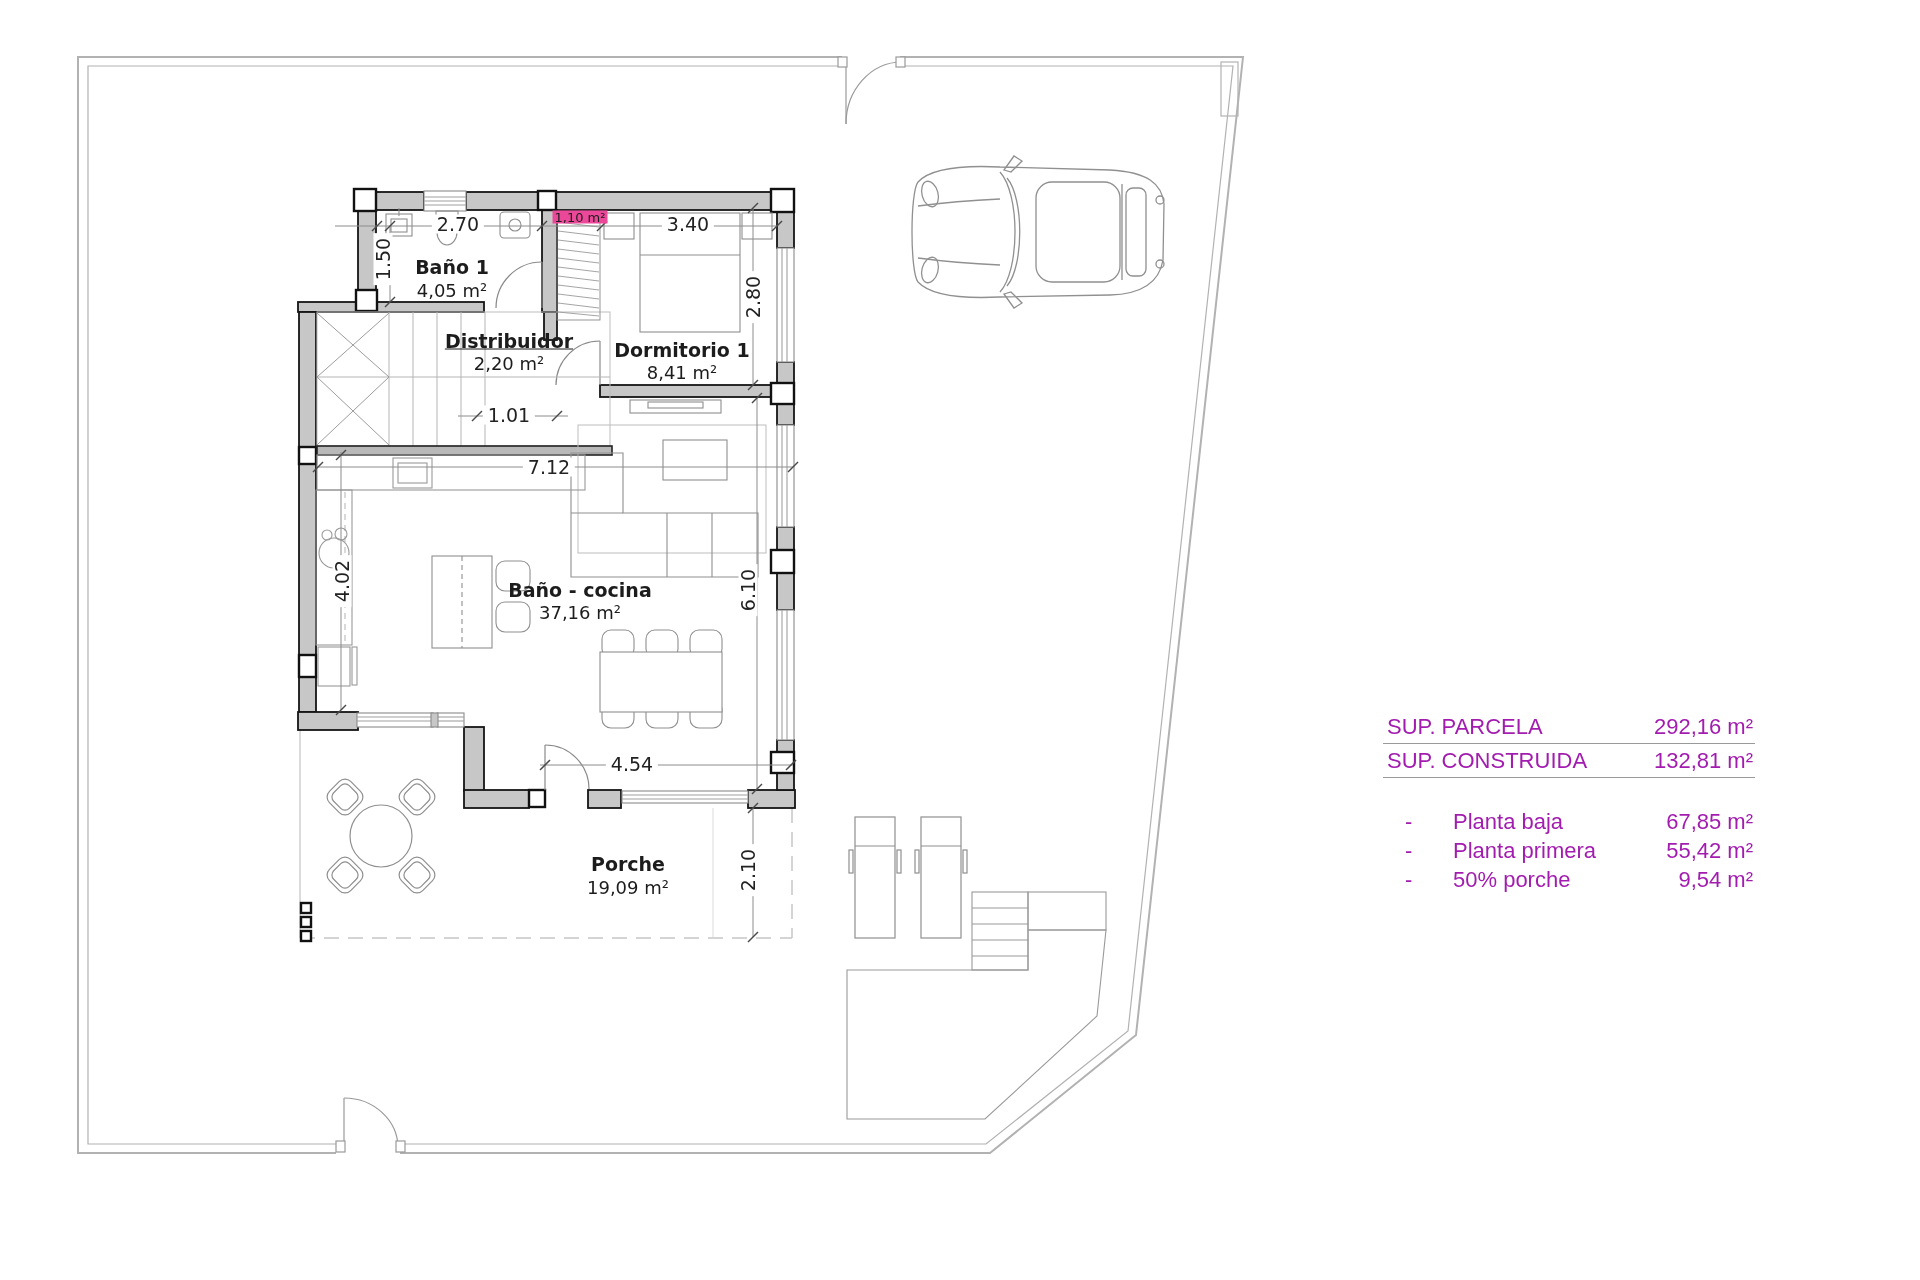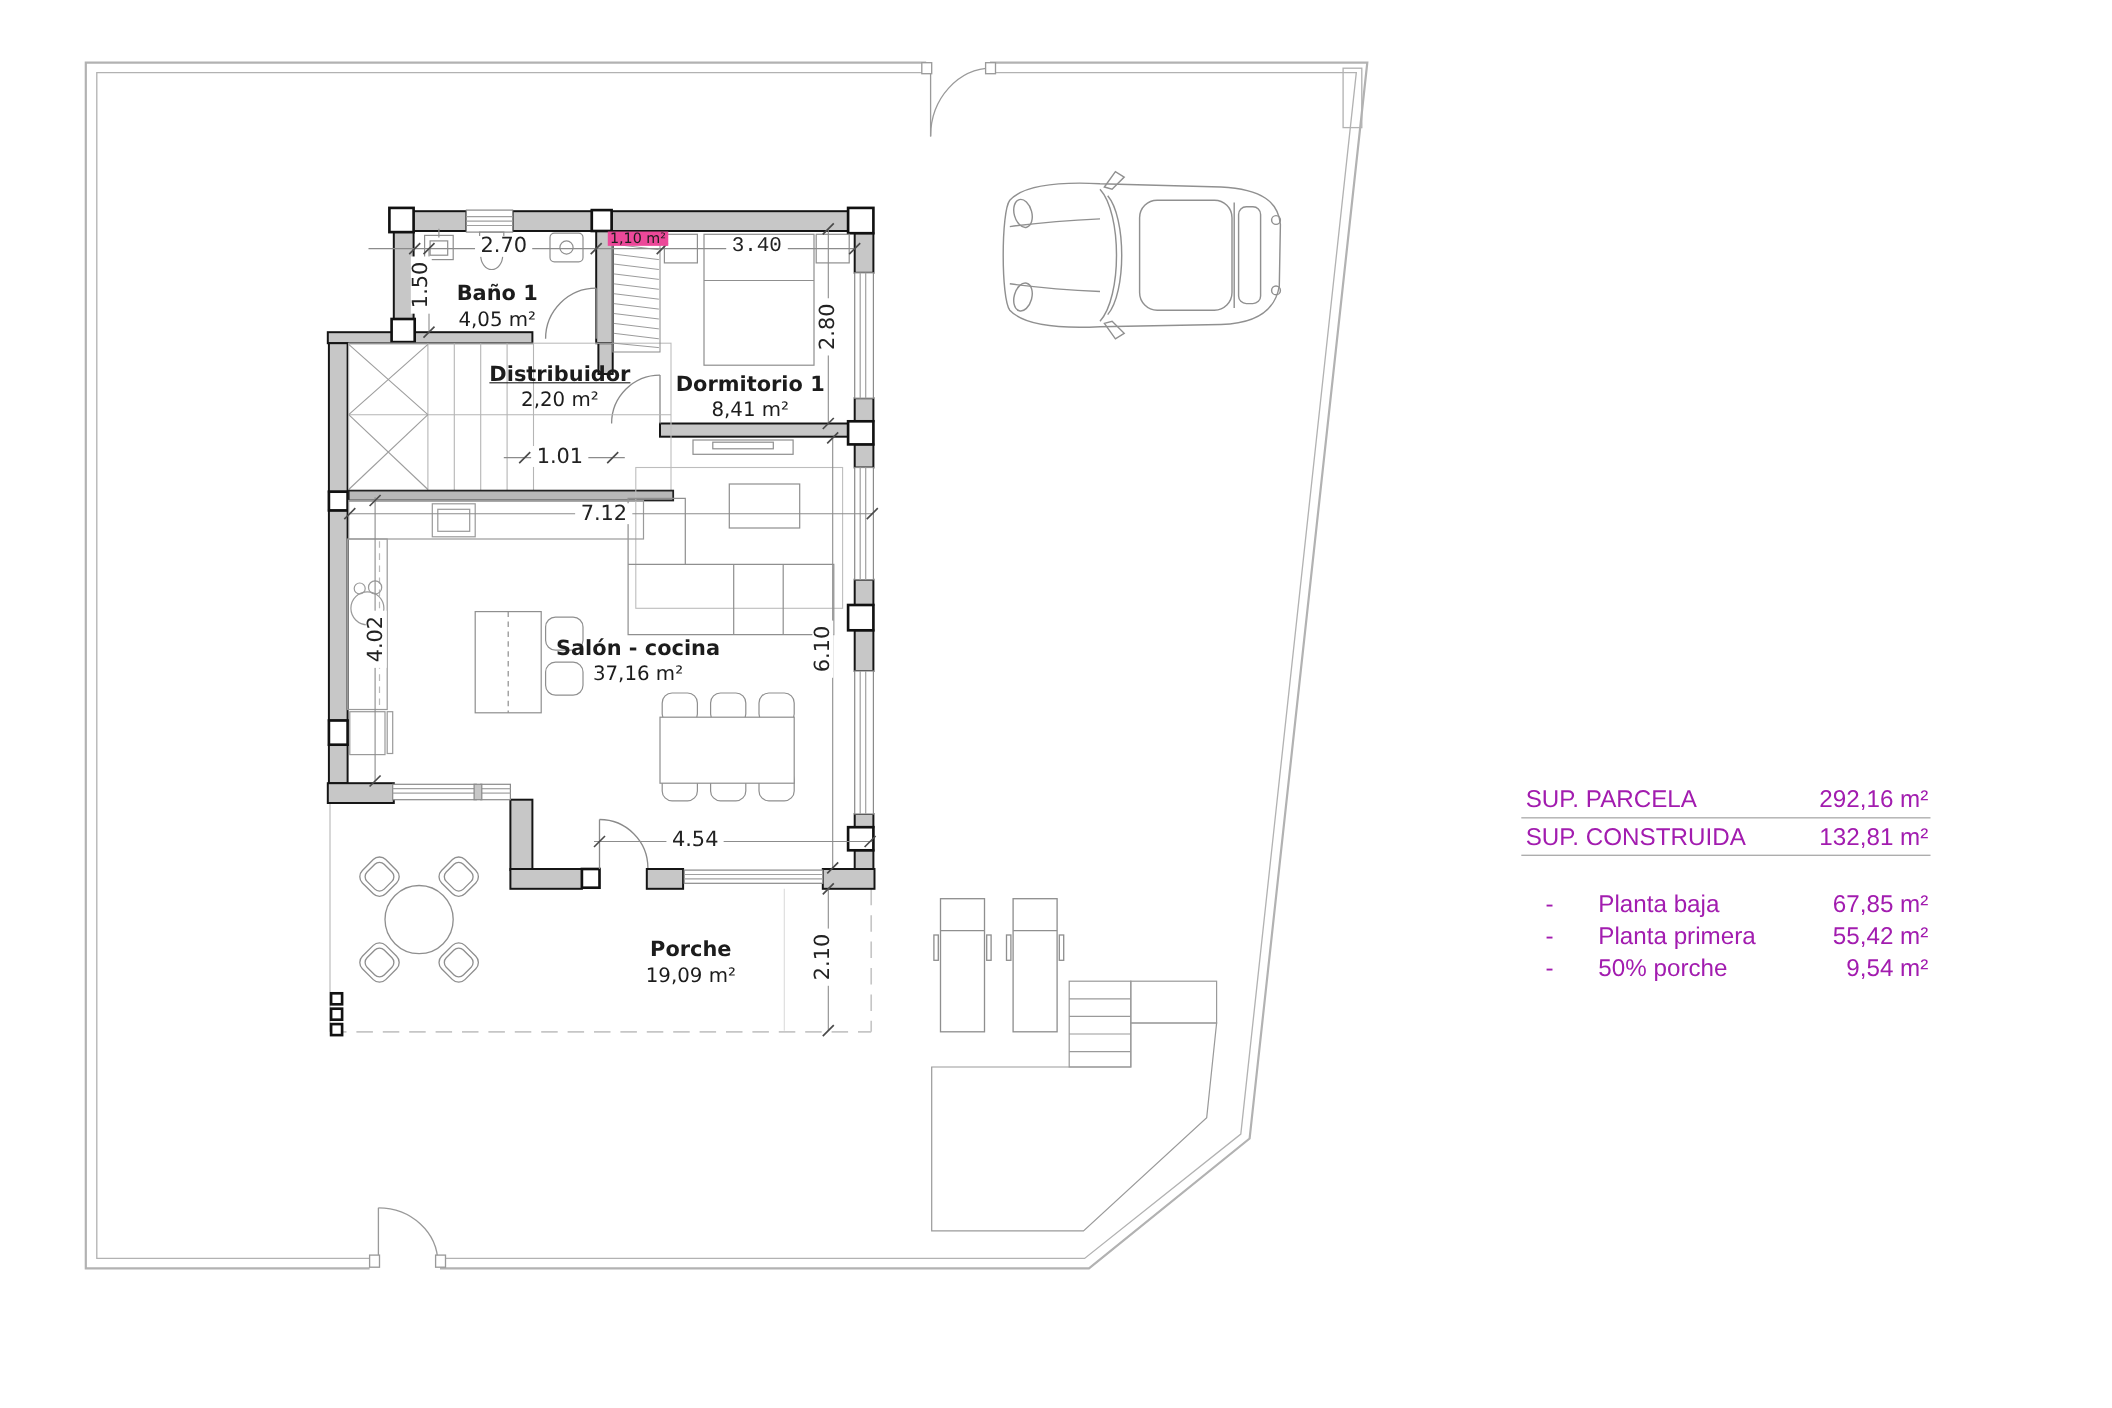--- a/index.html
+++ b/index.html
@@ -346,29 +346,29 @@
         <line x1="748" y1="942" x2="758" y2="932"></line>
   </g>
 </svg>
 
   <div class="lbl room" style="left:452px;top:267px;">Baño 1</div>
   <div class="lbl area" style="left:452px;top:291px;">4,05 m²</div>
   <div class="lbl room" style="left:509px;top:341px;text-decoration:underline;">Distribuidor</div>
   <div class="lbl area" style="left:509px;top:364px;">2,20 m²</div>
   <div class="lbl room" style="left:682px;top:350px;">Dormitorio 1</div>
   <div class="lbl area" style="left:682px;top:373px;">8,41 m²</div>
-  <div class="lbl room" style="left:580px;top:590px;">Salón - cocina</div>
+  <div class="lbl room" style="left:580px;top:590px;">Baño - cocina</div>
   <div class="lbl area" style="left:580px;top:613px;">37,16 m²</div>
   <div class="lbl room" style="left:628px;top:864px;">Porche</div>
   <div class="lbl area" style="left:628px;top:888px;">19,09 m²</div>
   <div class="lbl tiny" style="left:580px;top:217px;">1,10 m²</div>
 
   <div class="lbl dim" style="left:458px;top:224px;">2.70</div>
   <div class="lbl dim v" style="left:383px;top:259px;">1.50</div>
-  <div class="lbl dim" style="left:688px;top:224px;font-family:Liberation Mono, monospace;">3.40</div>
+  <div class="lbl dim" style="left:688px;top:224px;">3.40</div>
   <div class="lbl dim v" style="left:753px;top:297px;">2.80</div>
   <div class="lbl dim" style="left:509px;top:415px;">1.01</div>
   <div class="lbl dim" style="left:549px;top:467px;">7.12</div>
   <div class="lbl dim v" style="left:342px;top:581px;">4.02</div>
   <div class="lbl dim v" style="left:748px;top:590px;">6.10</div>
   <div class="lbl dim" style="left:632px;top:764px;">4.54</div>
   <div class="lbl dim v" style="left:748px;top:870px;">2.10</div>
 
   <div id="summary">
     <div class="sumrow">

